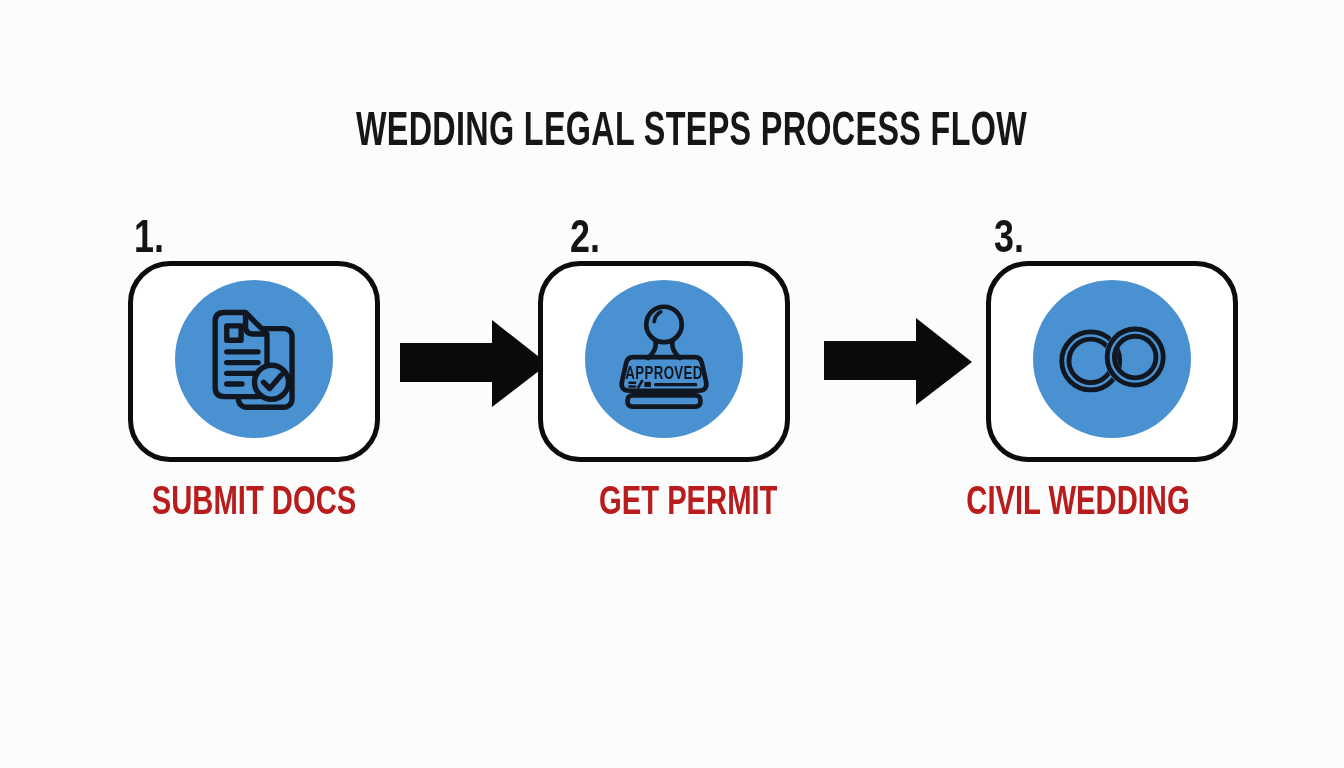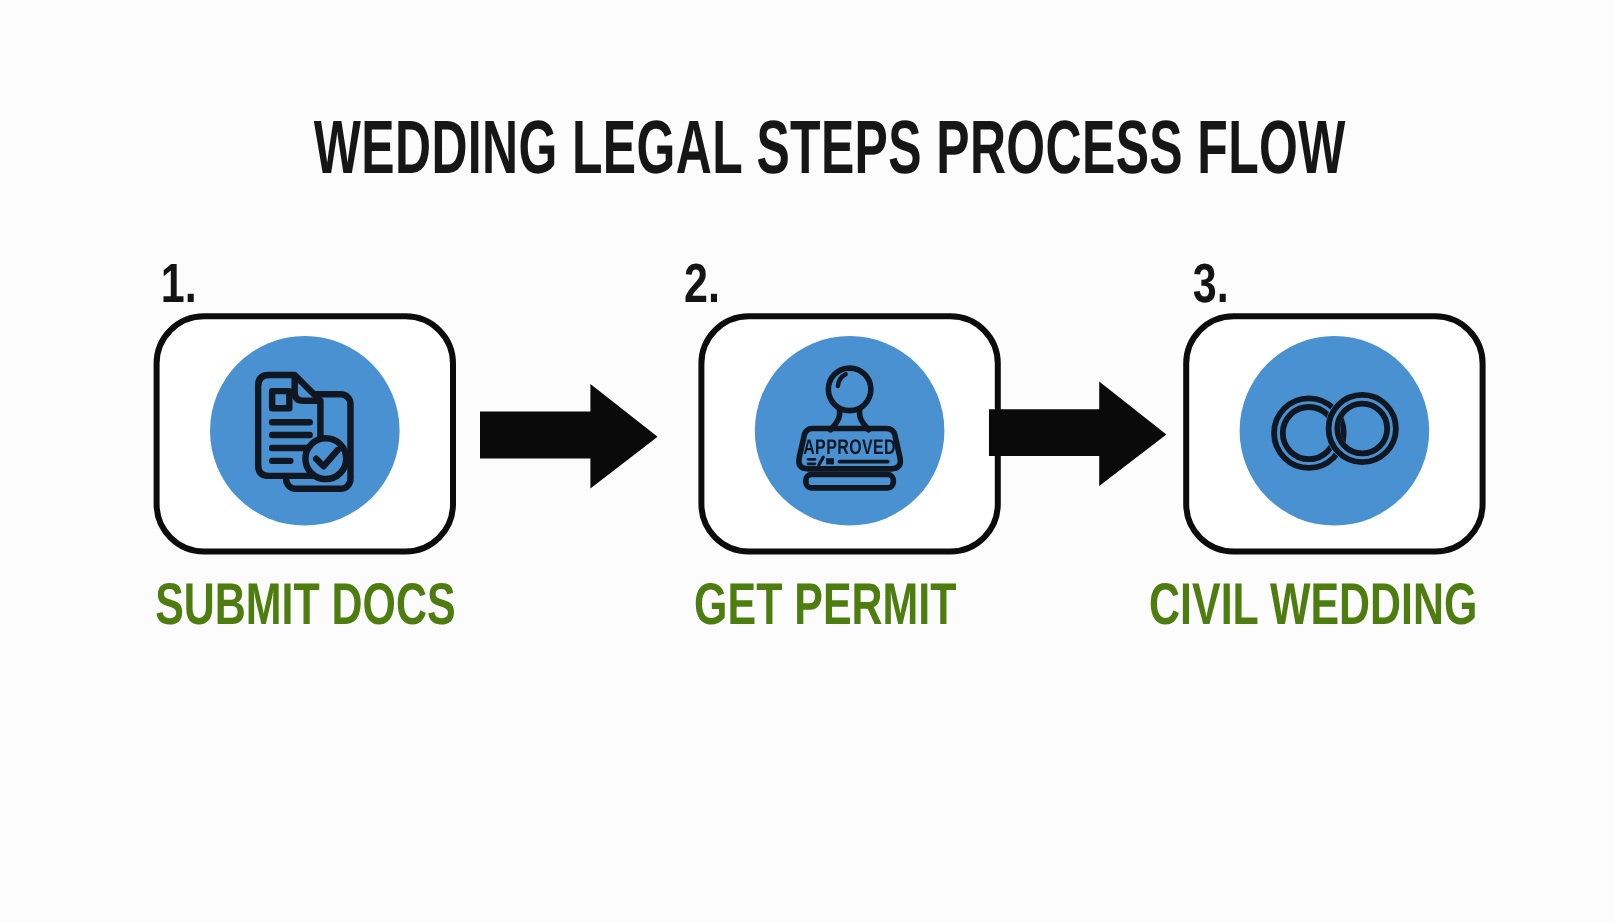--- a/index.html
+++ b/index.html
@@ -3,22 +3,22 @@
 <meta charset="utf-8">
 <style>
   html,body { margin:0; padding:0; background:#e9e9e9; }
   .canvas {
     position:relative; width:1344px; height:768px; margin:0 auto;
     background:#fcfcfc; overflow:hidden;
     font-family:"Liberation Sans", sans-serif; color:#141414;
   }
   
   .title {
-    position:absolute; top:92px; left:0; right:0; margin:0;
-    text-align:center; font-size:63px; font-weight:800; line-height:1;
+    position:absolute; top:92px; left:0; right:0; margin:12px;
+    text-align:center; font-size:49px; font-weight:800; line-height:1;
     color:#161616; white-space:nowrap;
   }
   .title .condense {
     display:inline-block; transform:translateX(19px) scaleX(0.66);
     transform-origin:center; letter-spacing:0.5px;
   }
   
   .step-number {
     position:absolute; top:213px; font-size:46px; font-weight:800;
     line-height:1; color:#141414;
@@ -29,26 +29,26 @@
     box-sizing:border-box; border:5px solid #0c0c0c; border-radius:42px;
     background:#ffffff; display:flex; align-items:center; justify-content:center;
   }
   .icon-circle {
     width:158px; height:158px; border-radius:50%; background:#4a91d2;
     display:flex; align-items:center; justify-content:center;
     position:relative; top:-3px;
   }
   .step-label {
     position:absolute; top:480px; width:342px; text-align:center;
-    font-size:49px; font-weight:800; line-height:1; color:#4d7c0f; white-space:nowrap;
+    font-size:40px; font-weight:800; line-height:1; color:#b91c1c; white-space:nowrap;
   }
   .step-label .condense { display:inline-block; transform:scaleX(0.73); transform-origin:center; }
   
   .s1 .step-box { left:128px; } .s1 .step-number { left:134px; } .s1 .step-label { left:83px; }
-  .s2 .step-box { left:582px; } .s2 .step-number { left:570px; } .s2 .step-label { left:517px;text-decoration:underline; }
+  .s2 .step-box { left:538px; } .s2 .step-number { left:570px; } .s2 .step-label { left:517px;text-decoration:underline; }
   .s3 .step-box { left:986px; } .s3 .step-number { left:994px; } .s3 .step-label { left:907px; }
   
   .flow-arrow { position:absolute; width:148px; height:88px; }
   .arrow-1 { left:400px; top:320px; }
   .arrow-2 { left:824px; top:318px; }
   .flow-arrow polygon { fill:#0a0a0a; }
   
   .icon svg { display:block; }
   .ink { stroke:#101721; fill:none; stroke-linejoin:round; stroke-linecap:round; }
   .blue-fill { fill:#4a91d2; }

